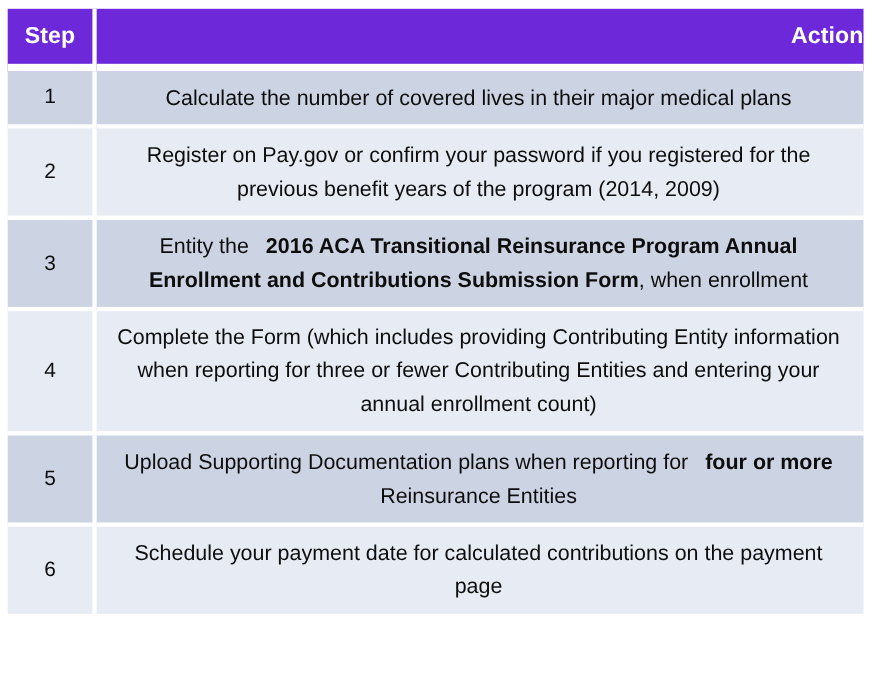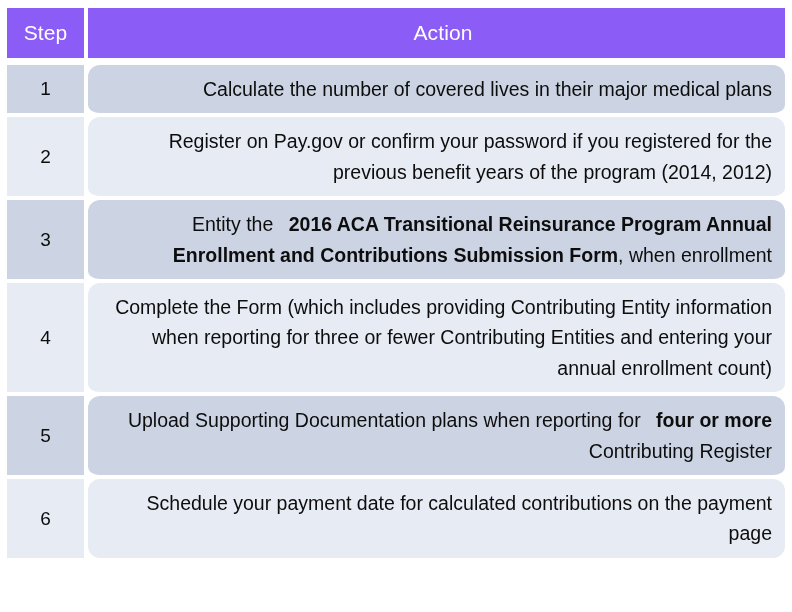--- a/index.html
+++ b/index.html
@@ -27,55 +27,54 @@
     width: 778px;
     border-collapse: separate;
     border-spacing: 0;
     table-layout: fixed;
   }
 
   col.col-step { width: 81px; }
   col.col-action { width: 697px; }
 
   thead th {
-    background: #8b5cf6;
+    background: #6d28d9;
     color: #ffffff;
     font-size: 21px;
-    font-weight: normal;
+    font-weight: bold;
     font-stretch: condensed;
     height: 50px;
     vertical-align: middle;
     letter-spacing: 0.1px;
     border-right: 4px solid #ffffff;
     border-bottom: 7px solid #ffffff;
     padding: 0;
   }
   thead th.th-step {
     text-align: center;
   }
   thead th.th-action {
-    text-align: center;
+    text-align: right;
     padding-left: 13px;
     border-right: none;
   }
 
   tbody td {
     font-size: 19.5px;
     color: #0d0d0d;
     line-height: 1.56;
     padding: 0;
     vertical-align: middle;
     border-right: 4px solid #ffffff;
     border-bottom: 4px solid #ffffff;
   }
   tbody td.cell-action {
     border-right: none;
-    text-align: right;
+    text-align: center;
     padding: 9px 13px 9px 10px;
-    border-radius: 12px;
   }
   tbody td.cell-step {
     text-align: center;
     font-size: 19px;
   }
 
   tbody tr.row-dark td { background: #ccd4e4; }
   tbody tr.row-light td { background: #e7ebf3; }
 
   tbody tr.row-last td { border-bottom: none; }
@@ -102,39 +101,39 @@
     <tbody id="steps-body">
         <tr class="table-row row-dark">
           <td class="cell-step">1</td>
           <td class="cell-action">
             <span class="action-text"><span>Calculate the number of covered lives in their major medical plans</span></span>
           </td>
         </tr>
         <tr class="table-row row-light">
           <td class="cell-step">2</td>
           <td class="cell-action">
-            <span class="action-text"><span>Register on Pay.gov or confirm your password if you registered for the previous benefit years of the program (2014, 2012)</span></span>
+            <span class="action-text"><span>Register on Pay.gov or confirm your password if you registered for the previous benefit years of the program (2014, 2009)</span></span>
           </td>
         </tr>
         <tr class="table-row row-dark">
           <td class="cell-step">3</td>
           <td class="cell-action">
             <span class="action-text"><span>Entity the </span><span class="b">2016 ACA Transitional Reinsurance Program Annual Enrollment and Contributions Submission Form</span><span>, when enrollment</span></span>
           </td>
         </tr>
         <tr class="table-row row-light">
           <td class="cell-step">4</td>
           <td class="cell-action">
             <span class="action-text"><span>Complete the Form (which includes providing Contributing Entity information when reporting for three or fewer Contributing Entities and entering your annual enrollment count)</span></span>
           </td>
         </tr>
         <tr class="table-row row-dark">
           <td class="cell-step">5</td>
           <td class="cell-action">
-            <span class="action-text"><span>Upload Supporting Documentation plans when reporting for </span><span class="b">four or more</span><span> Contributing Register</span></span>
+            <span class="action-text"><span>Upload Supporting Documentation plans when reporting for </span><span class="b">four or more</span><span> Reinsurance Entities</span></span>
           </td>
         </tr>
         <tr class="table-row row-light row-last">
           <td class="cell-step">6</td>
           <td class="cell-action">
             <span class="action-text"><span>Schedule your payment date for calculated contributions on the payment page</span></span>
           </td>
         </tr>
       </tbody>
   </table>

